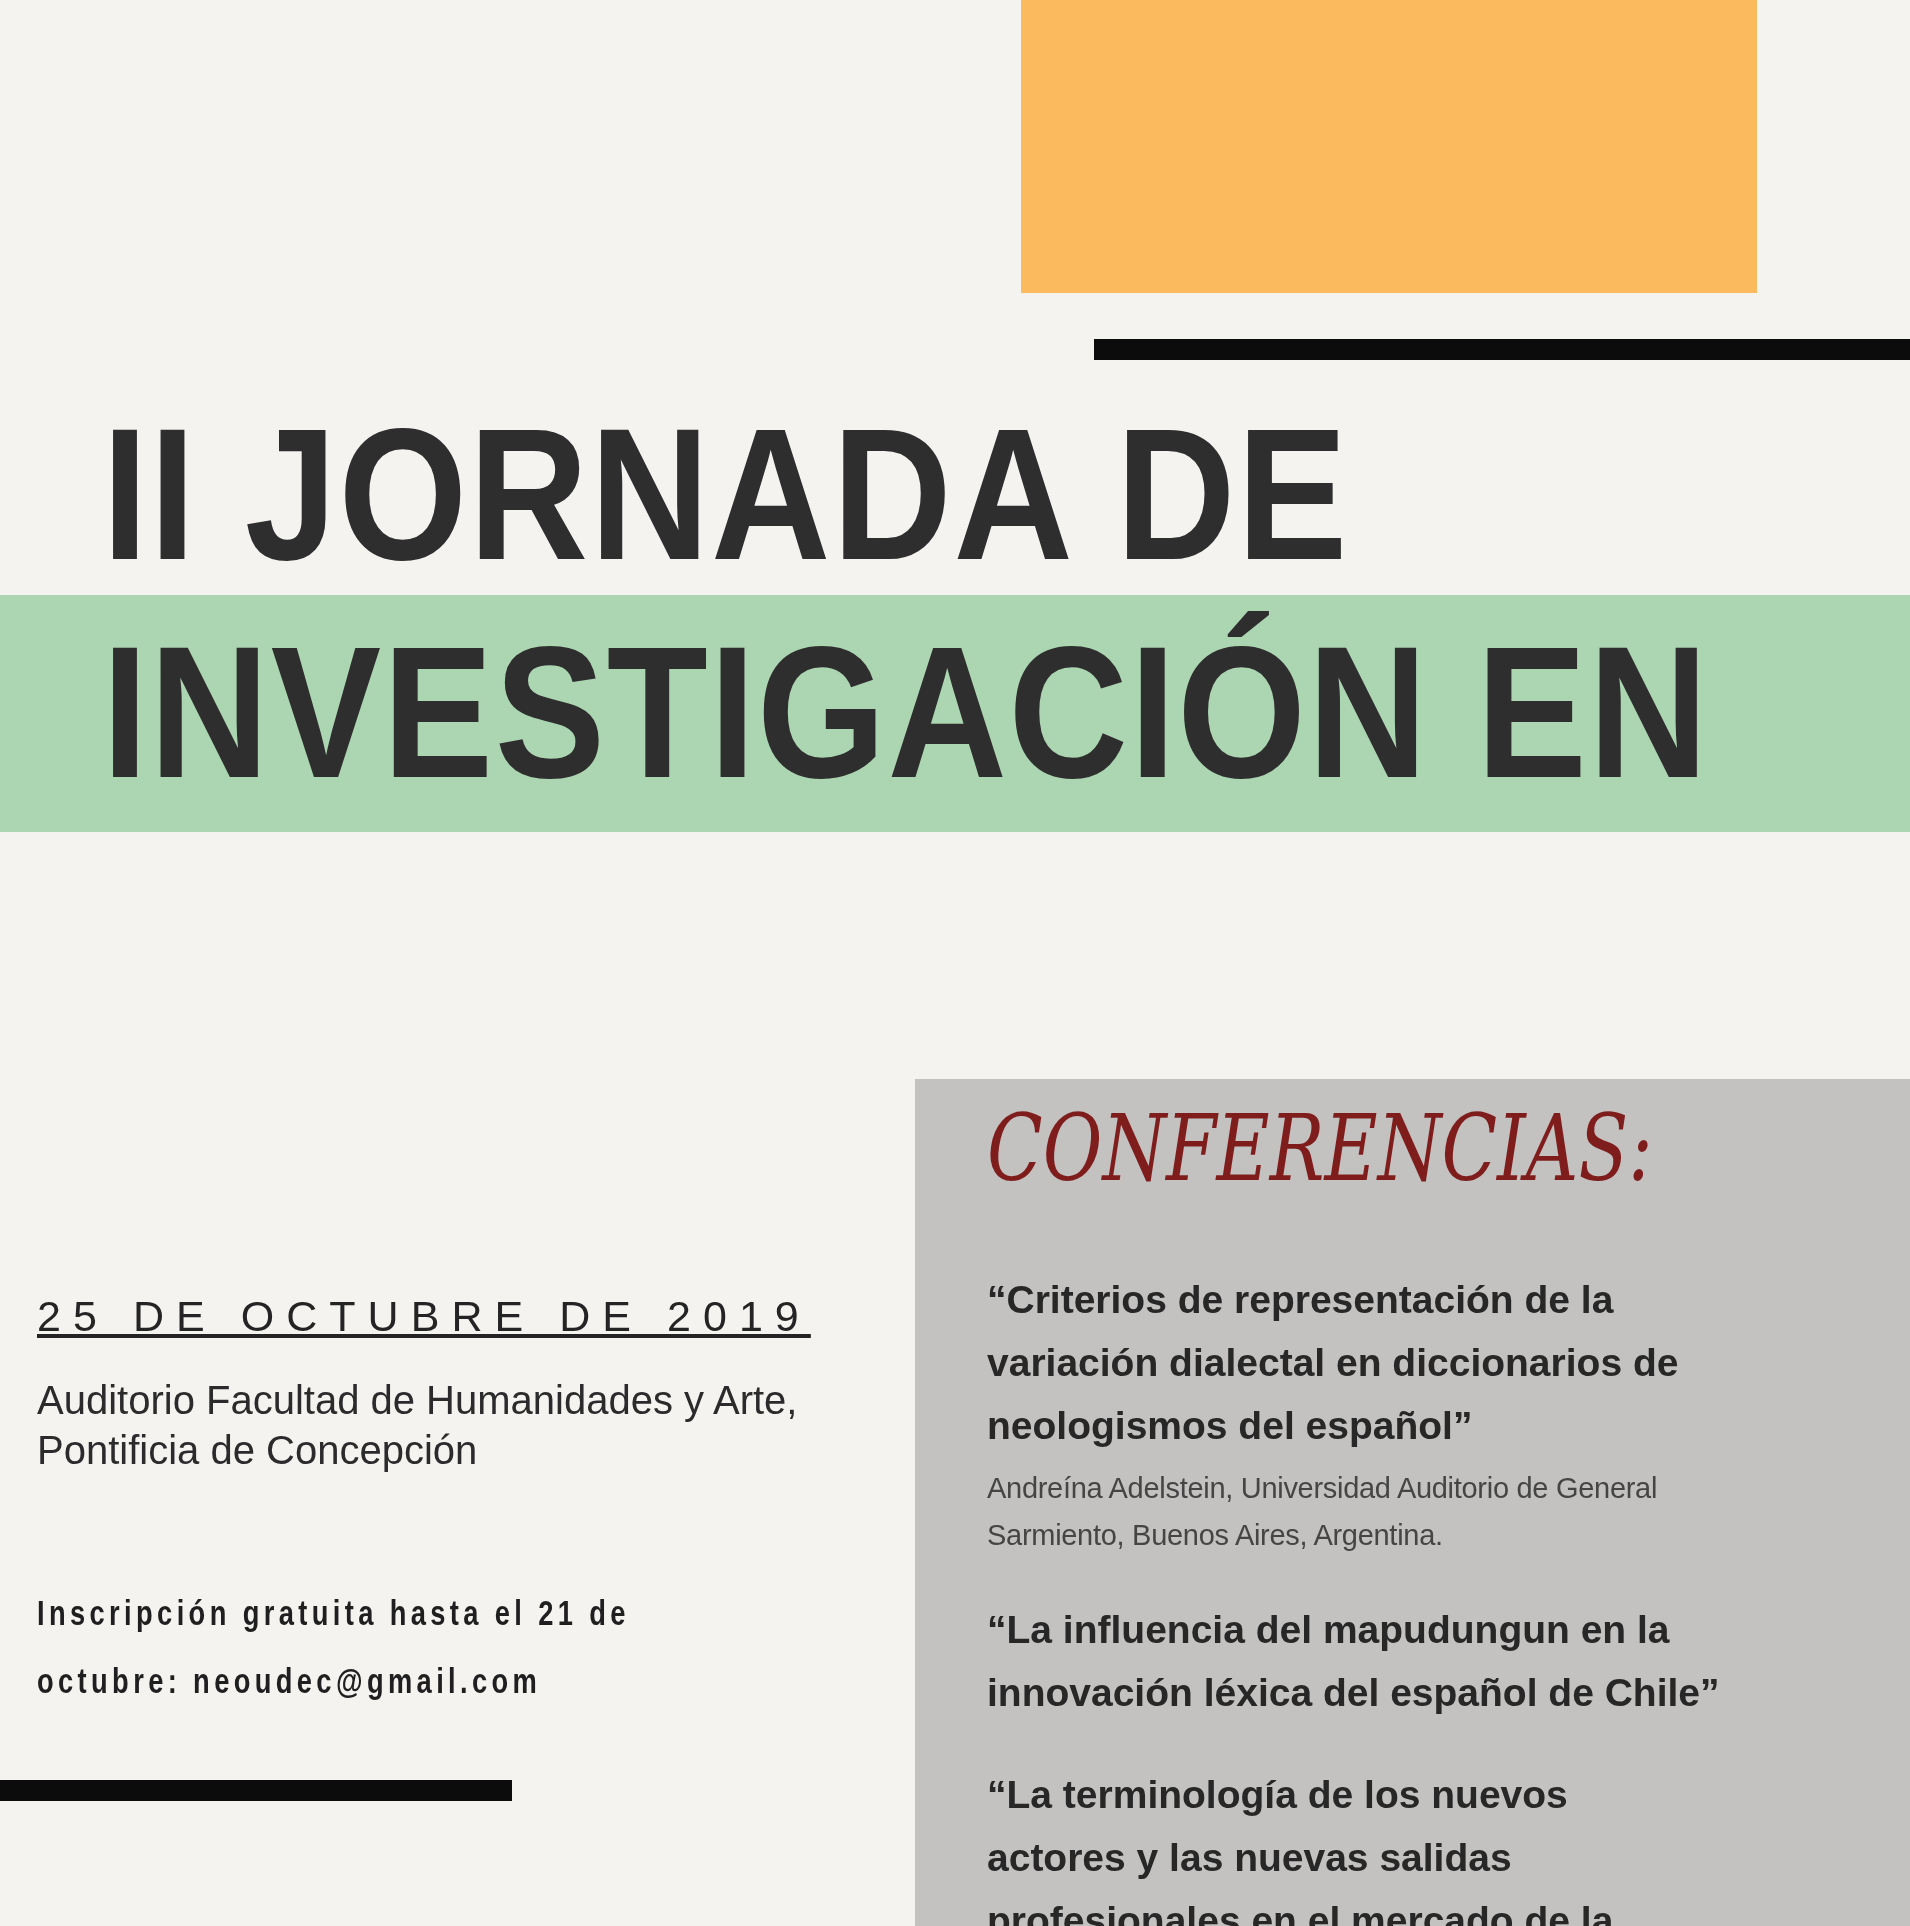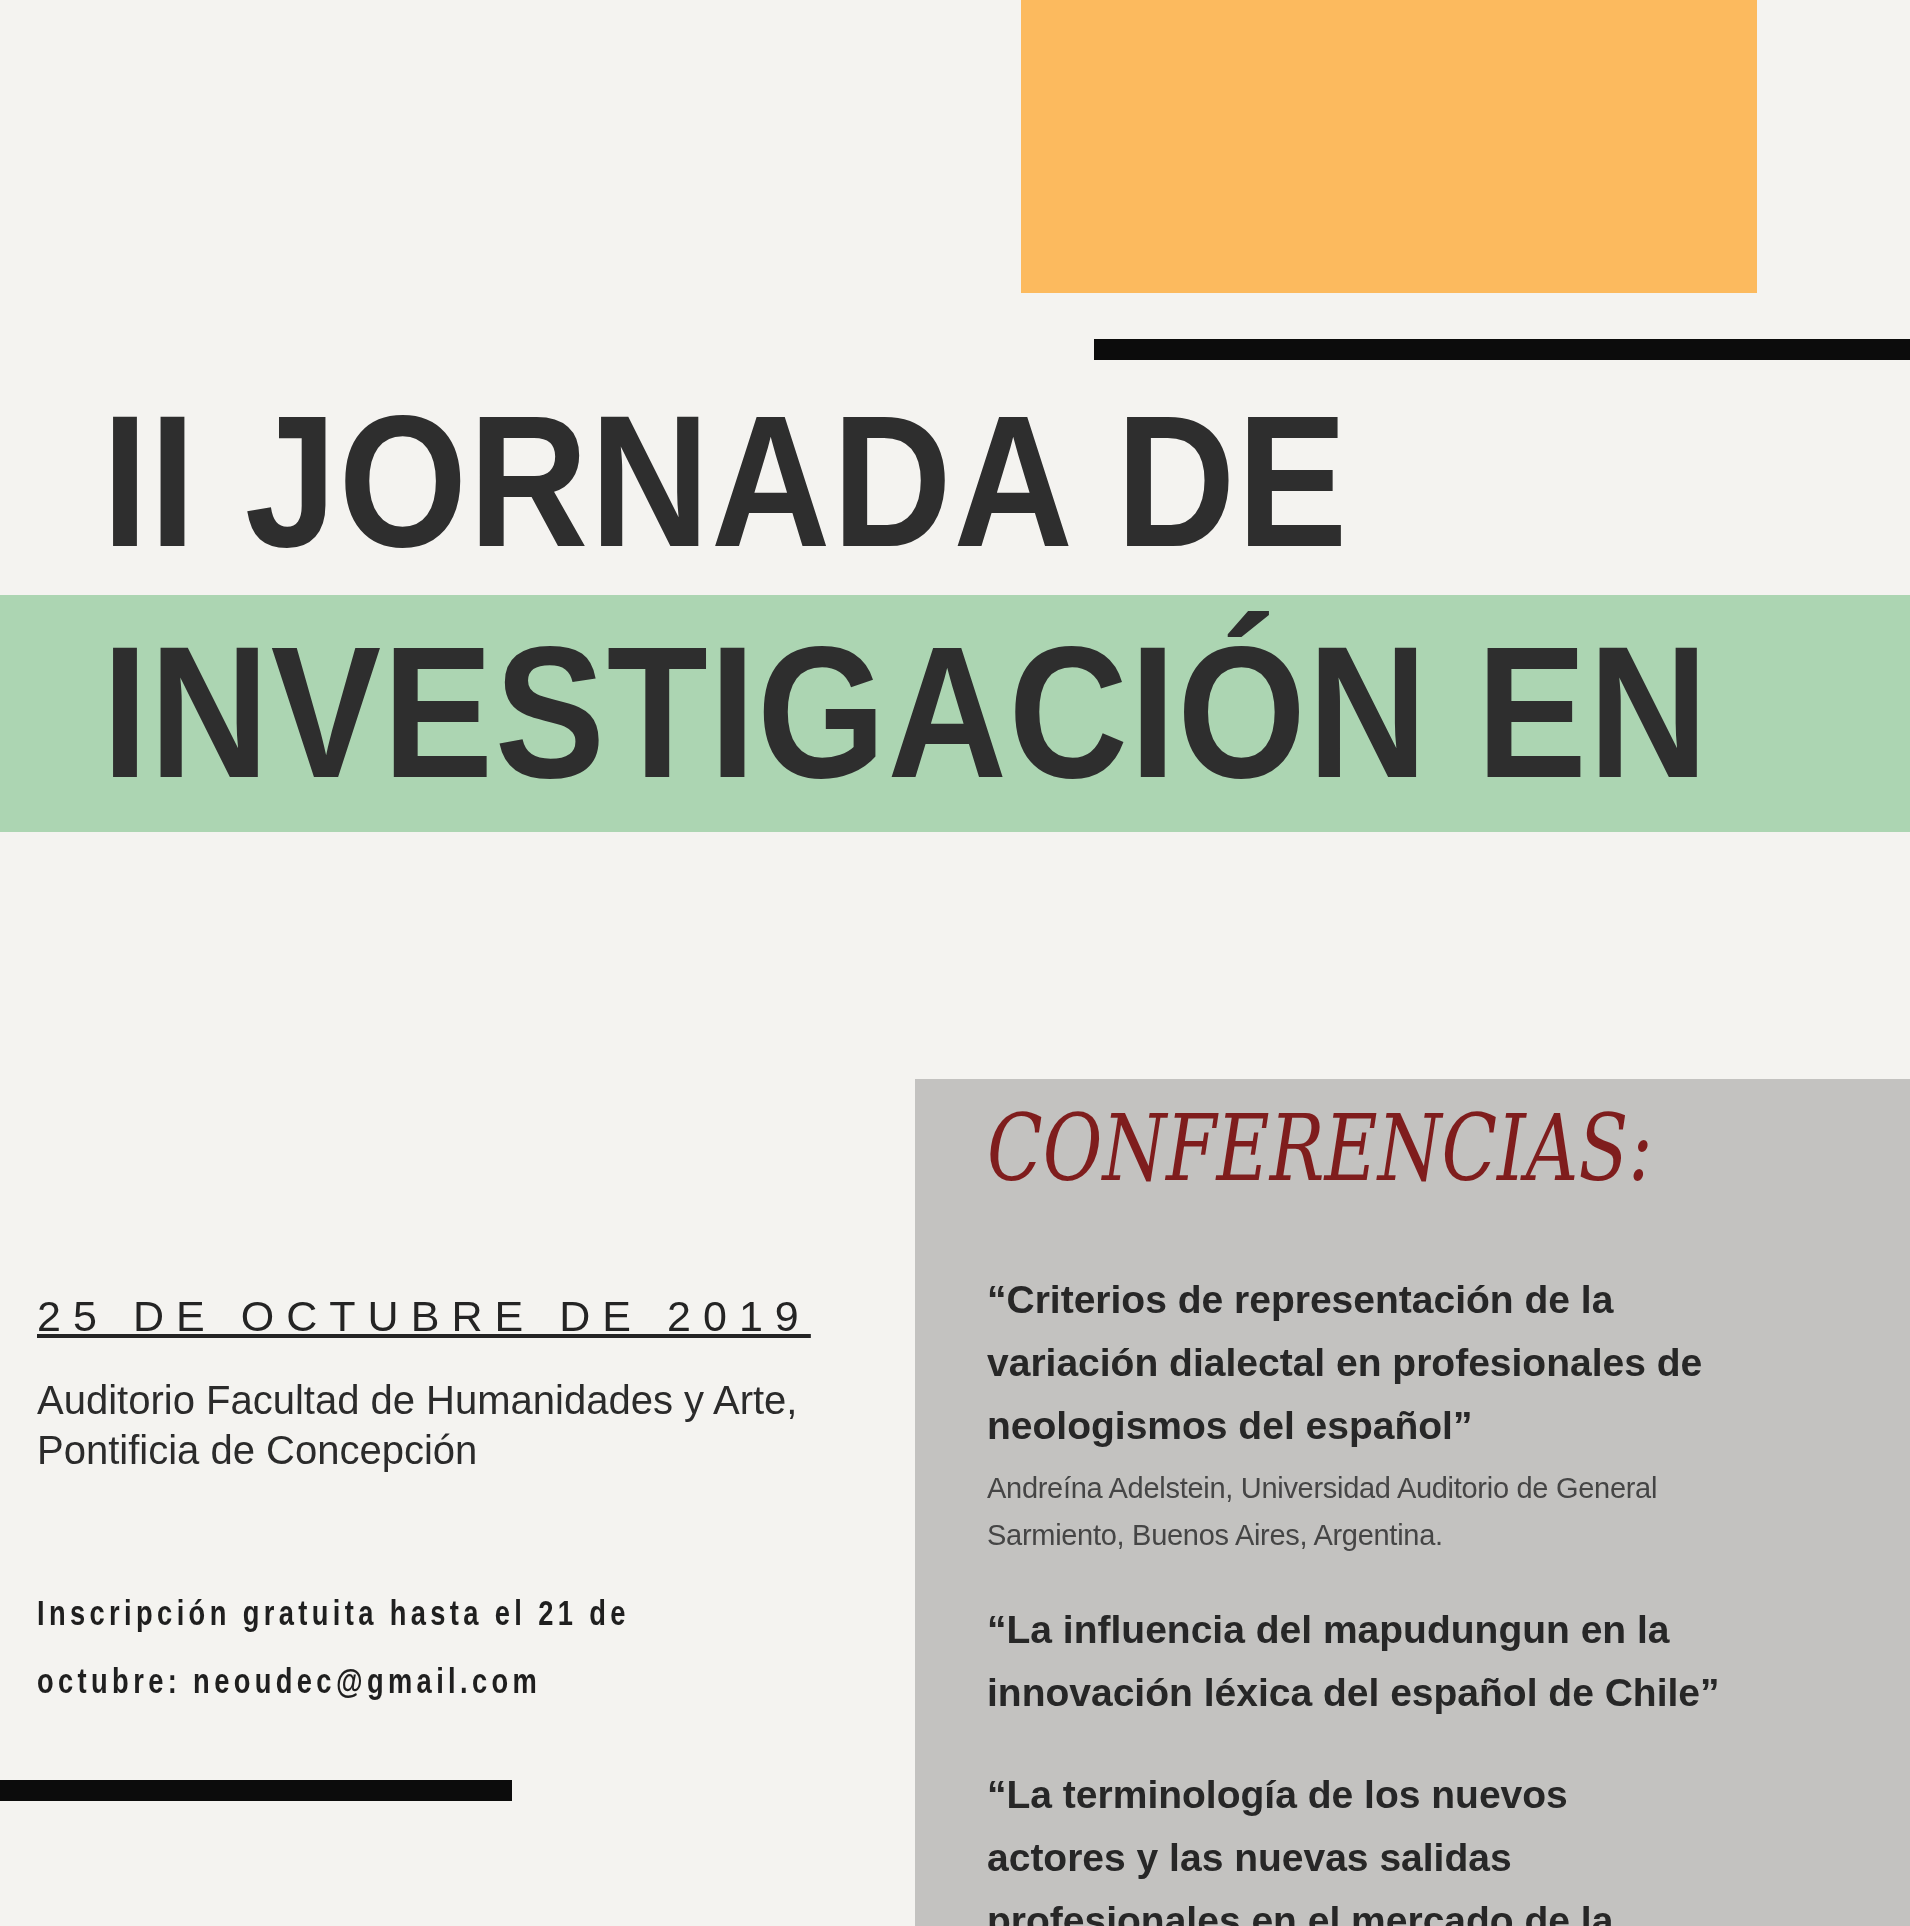--- a/index.html
+++ b/index.html
@@ -18,21 +18,21 @@
   
   .orange-top{left:1021px;top:0;width:736px;height:293px;background:#fcba5e;}
   .line-top{left:1094px;top:339px;width:817px;height:21px;background:#0c0c0c;}
   .green-band{left:0;top:595px;width:1911px;height:237px;background:#acd5b2;}
   .line-left{left:0;top:1780px;width:512px;height:21px;background:#0c0c0c;}
 
   
   .big-line{left:102px;height:216px;line-height:1;font-size:188px;font-weight:700;
     color:#2e2e2e;letter-spacing:0.01em;z-index:3;}
   .big-line>span{display:inline-block;transform:scaleX(0.88);transform-origin:0 0;white-space:nowrap;}
-  #title1{top:387px;}
+  #title1{top:400px;}
   #title2{top:618px;}
   #title3{top:855px;}
 
   
   .date{left:37px;top:1291px;font-size:43px;letter-spacing:0.28em;color:#242424;line-height:1.2;text-decoration:underline;}
   .venue{left:37px;top:1375px;font-size:40px;line-height:1.25;color:#2b2b2b;width:905px;}
   .inscription{left:37px;top:1579px;font-size:35px;font-weight:700;line-height:1.95;
     letter-spacing:0.16em;color:#1f1f1f;}
   .inscription>span{display:inline-block;transform:scaleX(0.78);transform-origin:0 0;}
 
@@ -63,21 +63,21 @@
 Pontificia de Concepción</div>
   <div class="abs inscription"><span class="ml">Inscripción gratuita hasta el 21 de
 octubre: neoudec@gmail.com</span></div>
   <div class="abs line-left"></div>
 
   <div class="abs panel">
     <div class="conf-heading"><span>CONFERENCIAS:</span></div>
 
     <div class="entry">
       <div class="entry-title ml">“Criterios de representación de la
-variación dialectal en profesionales de
+variación dialectal en diccionarios de
 neologismos del español”</div>
       <div class="entry-speaker ml">Andreína Adelstein, Universidad Auditorio de General
 Sarmiento, Buenos Aires, Argentina.</div>
     </div>
 
     <div class="entry">
       <div class="entry-title ml">“La influencia del mapudungun en la
 innovación léxica del español de Chile”</div>
     </div>
 

